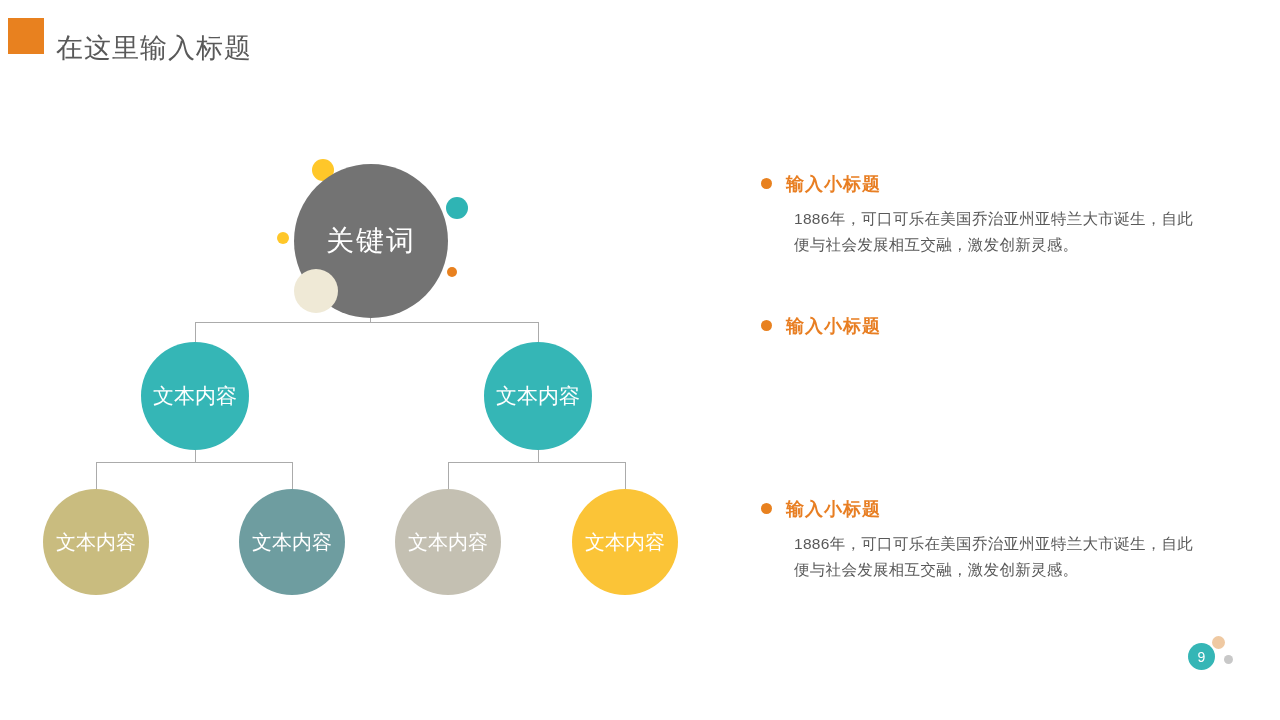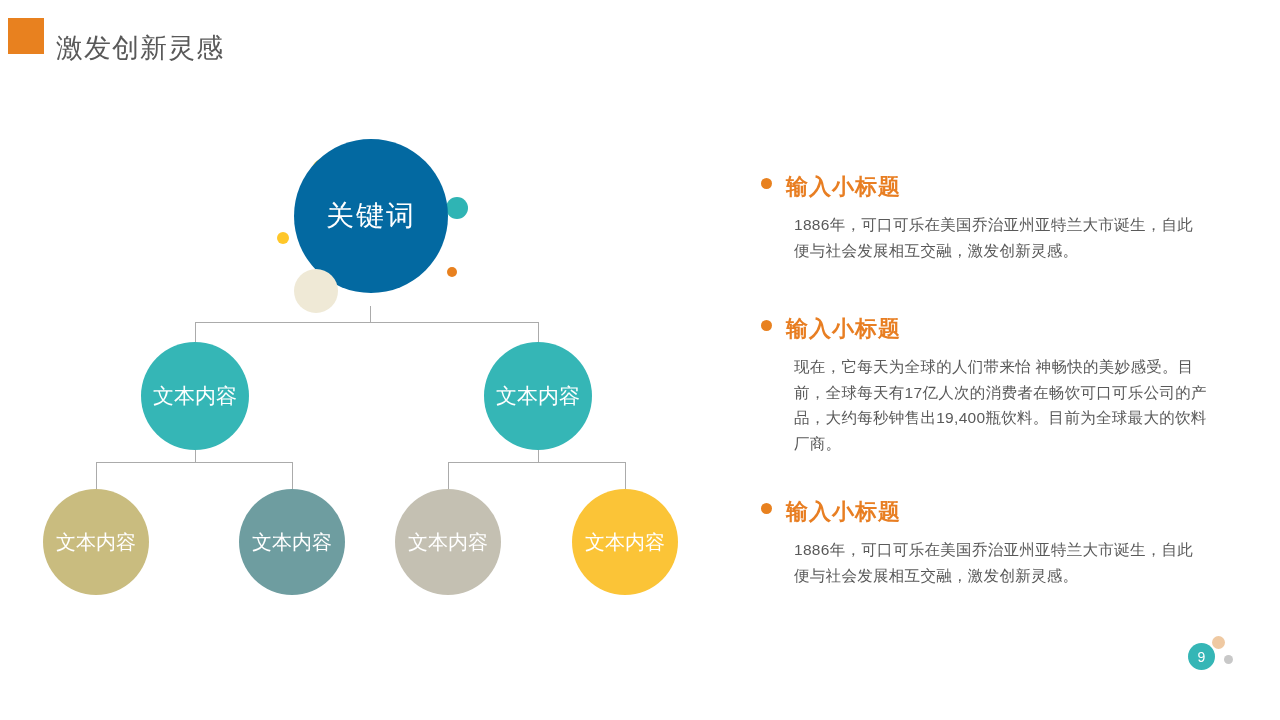--- a/index.html
+++ b/index.html
@@ -33,21 +33,21 @@
   
   .circle {
     position: absolute;
     border-radius: 50%;
     display: flex;
     align-items: center;
     justify-content: center;
     color: #ffffff;
     text-align: center;
   }
-  .node-root   { left: 294px; top: 139px; width: 154px; height: 154px; background: #0369a1; font-size: 28px; letter-spacing: 2px; z-index: 2; }
+  .node-root   { left: 294px; top: 164px; width: 154px; height: 154px; background: #737373; font-size: 28px; letter-spacing: 2px; z-index: 2; }
   .node-l2-a   { left: 141px; top: 342px; width: 108px; height: 108px; background: #35B6B6; font-size: 21px; }
   .node-l2-b   { left: 484px; top: 342px; width: 108px; height: 108px; background: #35B6B6; font-size: 21px; }
   .node-l3-a   { left:  43px; top: 489px; width: 106px; height: 106px; background: #C9BC7F; font-size: 20px; }
   .node-l3-b   { left: 239px; top: 489px; width: 106px; height: 106px; background: #6E9DA0; font-size: 20px; }
   .node-l3-c   { left: 395px; top: 489px; width: 106px; height: 106px; background: #C4C0B2; font-size: 20px; }
   .node-l3-d   { left: 572px; top: 489px; width: 106px; height: 106px; background: #FBC437; font-size: 20px; }
 
   .deco { position: absolute; border-radius: 50%; }
   .deco-yellow-1     { left: 312px; top: 159px; width: 22px; height: 22px; background: #FFC729; z-index: 1; }
   .deco-teal         { left: 446px; top: 197px; width: 22px; height: 22px; background: #2FB4B4; z-index: 1; }
@@ -67,21 +67,21 @@
   }
   .section .bullet {
     position: absolute;
     left: -25px; top: 6px;
     width: 11px; height: 11px;
     border-radius: 50%;
     background: #E8811F;
   }
   .section h3 {
     margin: 0 0 10px 0;
-    font-size: 22px;
+    font-size: 18px;
     font-weight: bold;
     color: #E87E22;
     letter-spacing: 1px;
   }
   .section p {
     margin: 8px;
     font-size: 15.5px;
     line-height: 1.65;
     color: #595959;
     letter-spacing: 0.3px;
@@ -106,21 +106,21 @@
   }
   .footer-dot-peach { left: 1212px; top: 636px; width: 13px; height: 13px; background: #EFC9A2; z-index: 1; }
   .footer-dot-gray  { left: 1224px; top: 655px; width: 9px;  height: 9px;  background: #C8C8C8; z-index: 1; }
 </style>
 </head>
 <body>
 
 <div class="slide">
 
   <div class="title-square"></div>
-  <div class="slide-title">激发创新灵感</div>
+  <div class="slide-title">在这里输入标题</div>
 
   <div class="deco deco-yellow-1"></div>
   <div class="deco deco-teal"></div>
   <div class="deco deco-yellow-small"></div>
   <div class="deco deco-orange-small"></div>
 
   <div class="line v" style="left:370px; top:306px; height:17px;"></div>
   <div class="line h" style="left:195px; top:322px; width:344px;"></div>
   <div class="line v" style="left:195px; top:322px; height:21px;"></div>
   <div class="line v" style="left:538px; top:322px; height:21px;"></div>
@@ -160,21 +160,20 @@
 
   <div class="section section-1">
     <span class="bullet"></span>
     <h3>输入小标题</h3>
     <p>1886年，可口可乐在美国乔治亚州亚特兰大市诞生，自此便与社会发展相互交融，激发创新灵感。</p>
   </div>
 
   <div class="section section-2">
     <span class="bullet"></span>
     <h3>输入小标题</h3>
-    <p>现在，它每天为全球的人们带来怡 神畅快的美妙感受。目前，全球每天有17亿人次的消费者在畅饮可口可乐公司的产品，大约每秒钟售出19,400瓶饮料。目前为全球最大的饮料厂商。</p>
   </div>
 
   <div class="section section-3">
     <span class="bullet"></span>
     <h3>输入小标题</h3>
     <p>1886年，可口可乐在美国乔治亚州亚特兰大市诞生，自此便与社会发展相互交融，激发创新灵感。</p>
   </div>
 
   <div class="deco footer-dot-peach"></div>
   <div class="deco footer-dot-gray"></div>

